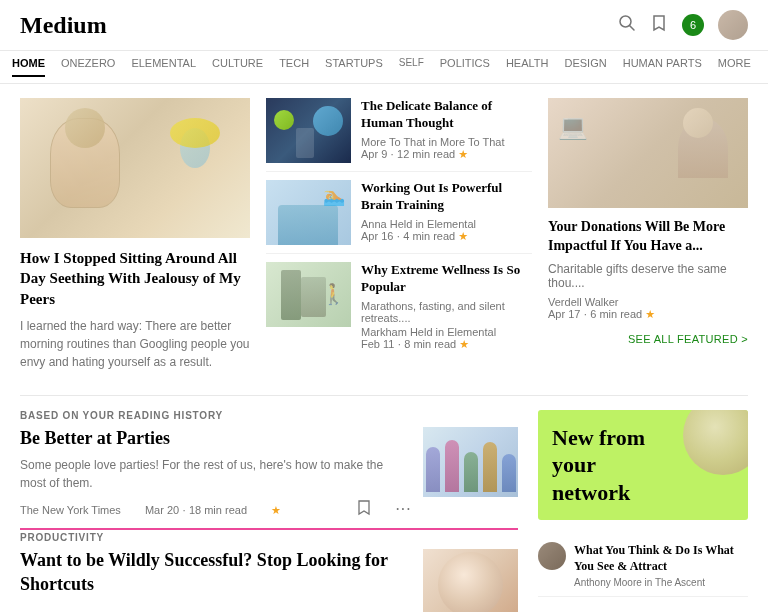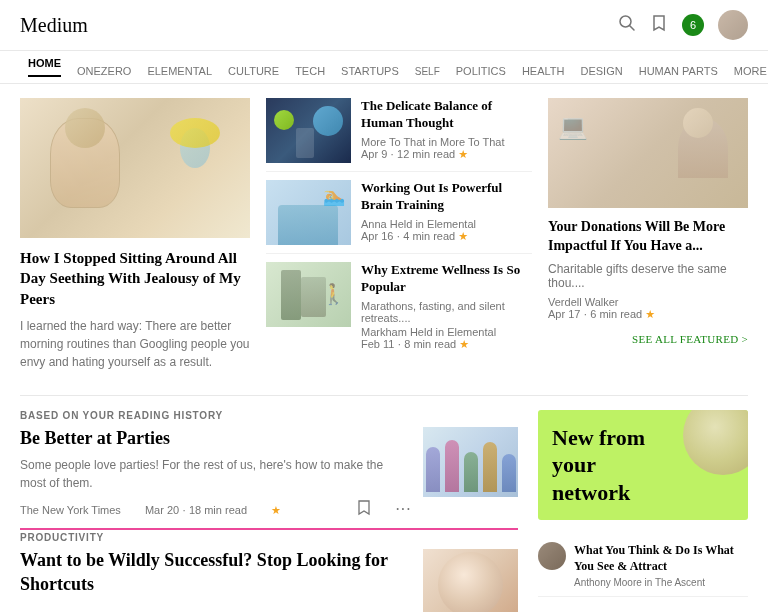--- a/index.html
+++ b/index.html
@@ -2,39 +2,39 @@
 <html><head>
   <meta charset="utf-8">
   <style>
     * { box-sizing: border-box; margin: 0; padding: 0; }
     body { font-family: 'Georgia', serif; font-size: 14px; color: #333; background: #fff; width: 768px; overflow-x: hidden; }
   </style>
 </head>
 <body>
 
 <header style="display:flex; align-items:center; justify-content:space-between; padding:10px 20px; border-bottom:1px solid #e8e8e8;">
-  <div style="font-size:20px; font-weight:400; font-family:Georgia,serif; color:#000;">Medium</div>
+  <div style="font-size:24px; font-weight:700; font-family:Georgia,serif; color:#000;">Medium</div>
   <div style="display:flex; align-items:center; gap:14px;">
     <span style="color:#757575; cursor:pointer; font-size:16px;">
       <svg width="18" height="18" viewBox="0 0 18 18" fill="none">
         <circle cx="7.5" cy="7.5" r="5.5" stroke="#757575" stroke-width="1.5"></circle>
         <line x1="11.5" y1="11.5" x2="16" y2="16" stroke="#757575" stroke-width="1.5" stroke-linecap="round"></line>
       </svg>
     </span>
     <span style="color:#757575; cursor:pointer;">
       <svg width="18" height="18" viewBox="0 0 18 18" fill="none">
         <path d="M4 2h10v14l-5-3-5 3V2z" stroke="#757575" stroke-width="1.5" fill="none"></path>
       </svg>
     </span>
     <span style="width:22px; height:22px; border-radius:50%; background:#1a8917; color:white; font-size:11px; display:flex; align-items:center; justify-content:center; font-family:sans-serif; cursor:pointer;">6</span>
     <span style="width:30px; height:30px; border-radius:50%; background:linear-gradient(135deg, #c9b8a8, #b0a090); cursor:pointer;"></span>
   </div>
 </header>
 
-<nav style="display:flex; align-items:flex-end; padding:6px 28px; border-bottom:1px solid #e8e8e8; gap:16px; overflow:hidden;">
+<nav style="display:flex; align-items:flex-start; padding:6px 12px; border-bottom:1px solid #e8e8e8; gap:16px; overflow:hidden;">
   <a style="font-family:sans-serif; font-size:11px; color:#000; font-weight:700; text-decoration:none; border-bottom:2px solid #000; padding-bottom:6px; white-space:nowrap;">HOME</a>
   <a style="font-family:sans-serif; font-size:11px; color:#757575; text-decoration:none; white-space:nowrap;">ONEZERO</a>
   <a style="font-family:sans-serif; font-size:11px; color:#757575; text-decoration:none; white-space:nowrap;">ELEMENTAL</a>
   <a style="font-family:sans-serif; font-size:11px; color:#757575; text-decoration:none; white-space:nowrap;">CULTURE</a>
   <a style="font-family:sans-serif; font-size:11px; color:#757575; text-decoration:none; white-space:nowrap;">TECH</a>
   <a style="font-family:sans-serif; font-size:11px; color:#757575; text-decoration:none; white-space:nowrap;">STARTUPS</a>
   <a style="font-family:Liberation Sans, sans-serif; font-size:10px; color:#757575; text-decoration:none; white-space:nowrap;">SELF</a>
   <a style="font-family:sans-serif; font-size:11px; color:#757575; text-decoration:none; white-space:nowrap;">POLITICS</a>
   <a style="font-family:sans-serif; font-size:11px; color:#757575; text-decoration:none; white-space:nowrap;">HEALTH</a>
   <a style="font-family:sans-serif; font-size:11px; color:#757575; text-decoration:none; white-space:nowrap;">DESIGN</a>
@@ -109,21 +109,21 @@
         <div style="width:30px; height:30px; background:linear-gradient(135deg, #e8d8c0, #d4c4a8); border-radius:50%; position:absolute; right:35px; top:10px; opacity:0.8;"></div>
         <div style="position:absolute; left:10px; top:15px; font-size:24px; opacity:0.4;">💻</div>
       </div>
       <h2 style="font-size:14px; font-weight:700; line-height:1.35; margin-bottom:6px; color:#000; cursor:pointer;">Your Donations Will Be More Impactful If You Have a...</h2>
       <p style="font-family:sans-serif; font-size:12px; color:#757575; margin-bottom:6px;">Charitable gifts deserve the same thou....</p>
       <div style="font-family:sans-serif; font-size:11px; color:#757575;">
         <span>Verdell Walker</span><br>
         <span>Apr 17</span> · <span>6 min read</span> <span style="color:#f5a623;">★</span>
       </div>
       <div style="text-align:right; margin-top:10px;">
-        <a style="font-family:Liberation Serif, serif; font-size:11px; color:#1a8917; text-decoration:none; cursor:pointer; letter-spacing:0.3px;margin-left:32px;">SEE ALL FEATURED &gt;</a>
+        <a style="font-family:Liberation Sans, sans-serif; font-size:11px; color:#1a8917; text-decoration:none; cursor:pointer; letter-spacing:0.3px;margin-left:32px;">SEE ALL FEATURED &gt;</a>
       </div>
     </div>
 
   </section>
 
   <section style="display:grid; grid-template-columns: 1fr 210px; gap:20px; padding-top:14px;">
 
     <div>
 
       <div style="padding-bottom:8px; border-bottom:2px solid #ec4899; margin-bottom:2px;">

